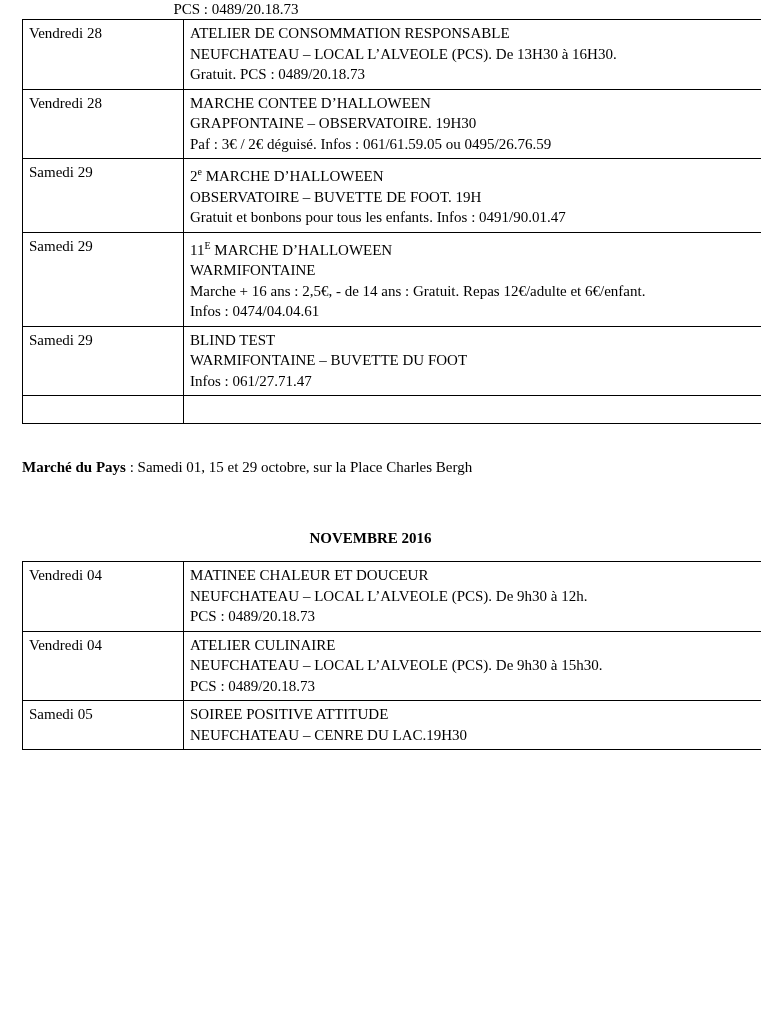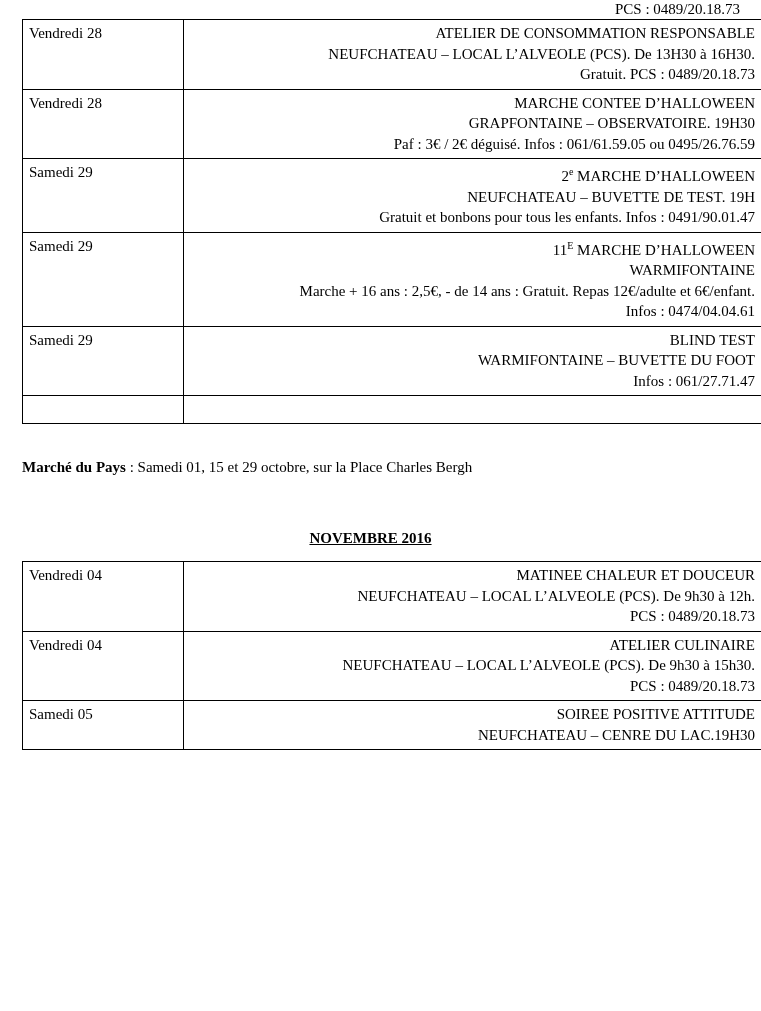--- a/index.html
+++ b/index.html
@@ -35,21 +35,20 @@
     line-height: 20.5px;
   }
   td.daycell {
     width: 148px;
   }
   td.desccell {
     width: 565px;
   }
   .line {
     white-space: pre-wrap;
-    text-align: right;
   }
   .sup {
     font-size: 10px;
     vertical-align: super;
   }
   .topclip {
     margin: 0 0 0 22px;
     width: 719px;
     border-collapse: collapse;
     table-layout: fixed;
@@ -68,21 +67,20 @@
     margin-top: 30px;
   }
   .para.second {
     margin-top: 20px;
   }
   .bold { font-weight: bold; }
   .underline { text-decoration: underline; }
   .month-title {
     text-align: center;
     font-weight: bold;
-    text-decoration: underline;
     font-size: 15px;
     margin: 50px 0 14px 0;
     width: 741px;
   }
   .nov-table {
     margin-top: 0;
   }
 </style>
 </head>
 <body>
@@ -115,21 +113,21 @@
       <td class="desccell">
         <div class="line">MARCHE CONTEE D’HALLOWEEN</div>
         <div class="line">GRAPFONTAINE – OBSERVATOIRE. 19H30</div>
         <div class="line">Paf : 3€ / 2€ déguisé. Infos : 061/61.59.05 ou 0495/26.76.59</div>
       </td>
     </tr>
     <tr>
       <td class="daycell">Samedi 29</td>
       <td class="desccell">
         <div class="line">2<span class="sup">e</span> MARCHE D’HALLOWEEN</div>
-        <div class="line">NEUFCHATEAU – BUVETTE DE TEST. 19H</div>
+        <div class="line">OBSERVATOIRE – BUVETTE DE FOOT. 19H</div>
         <div class="line">Gratuit et bonbons pour tous les enfants. Infos : 0491/90.01.47</div>
       </td>
     </tr>
     <tr>
       <td class="daycell">Samedi 29</td>
       <td class="desccell">
         <div class="line">11<span class="sup">E</span> MARCHE D’HALLOWEEN</div>
         <div class="line">WARMIFONTAINE</div>
         <div class="line">Marche + 16 ans : 2,5€, - de 14 ans : Gratuit. Repas 12€/adulte et 6€/enfant.</div>
         <div class="line">Infos : 0474/04.04.61</div>

